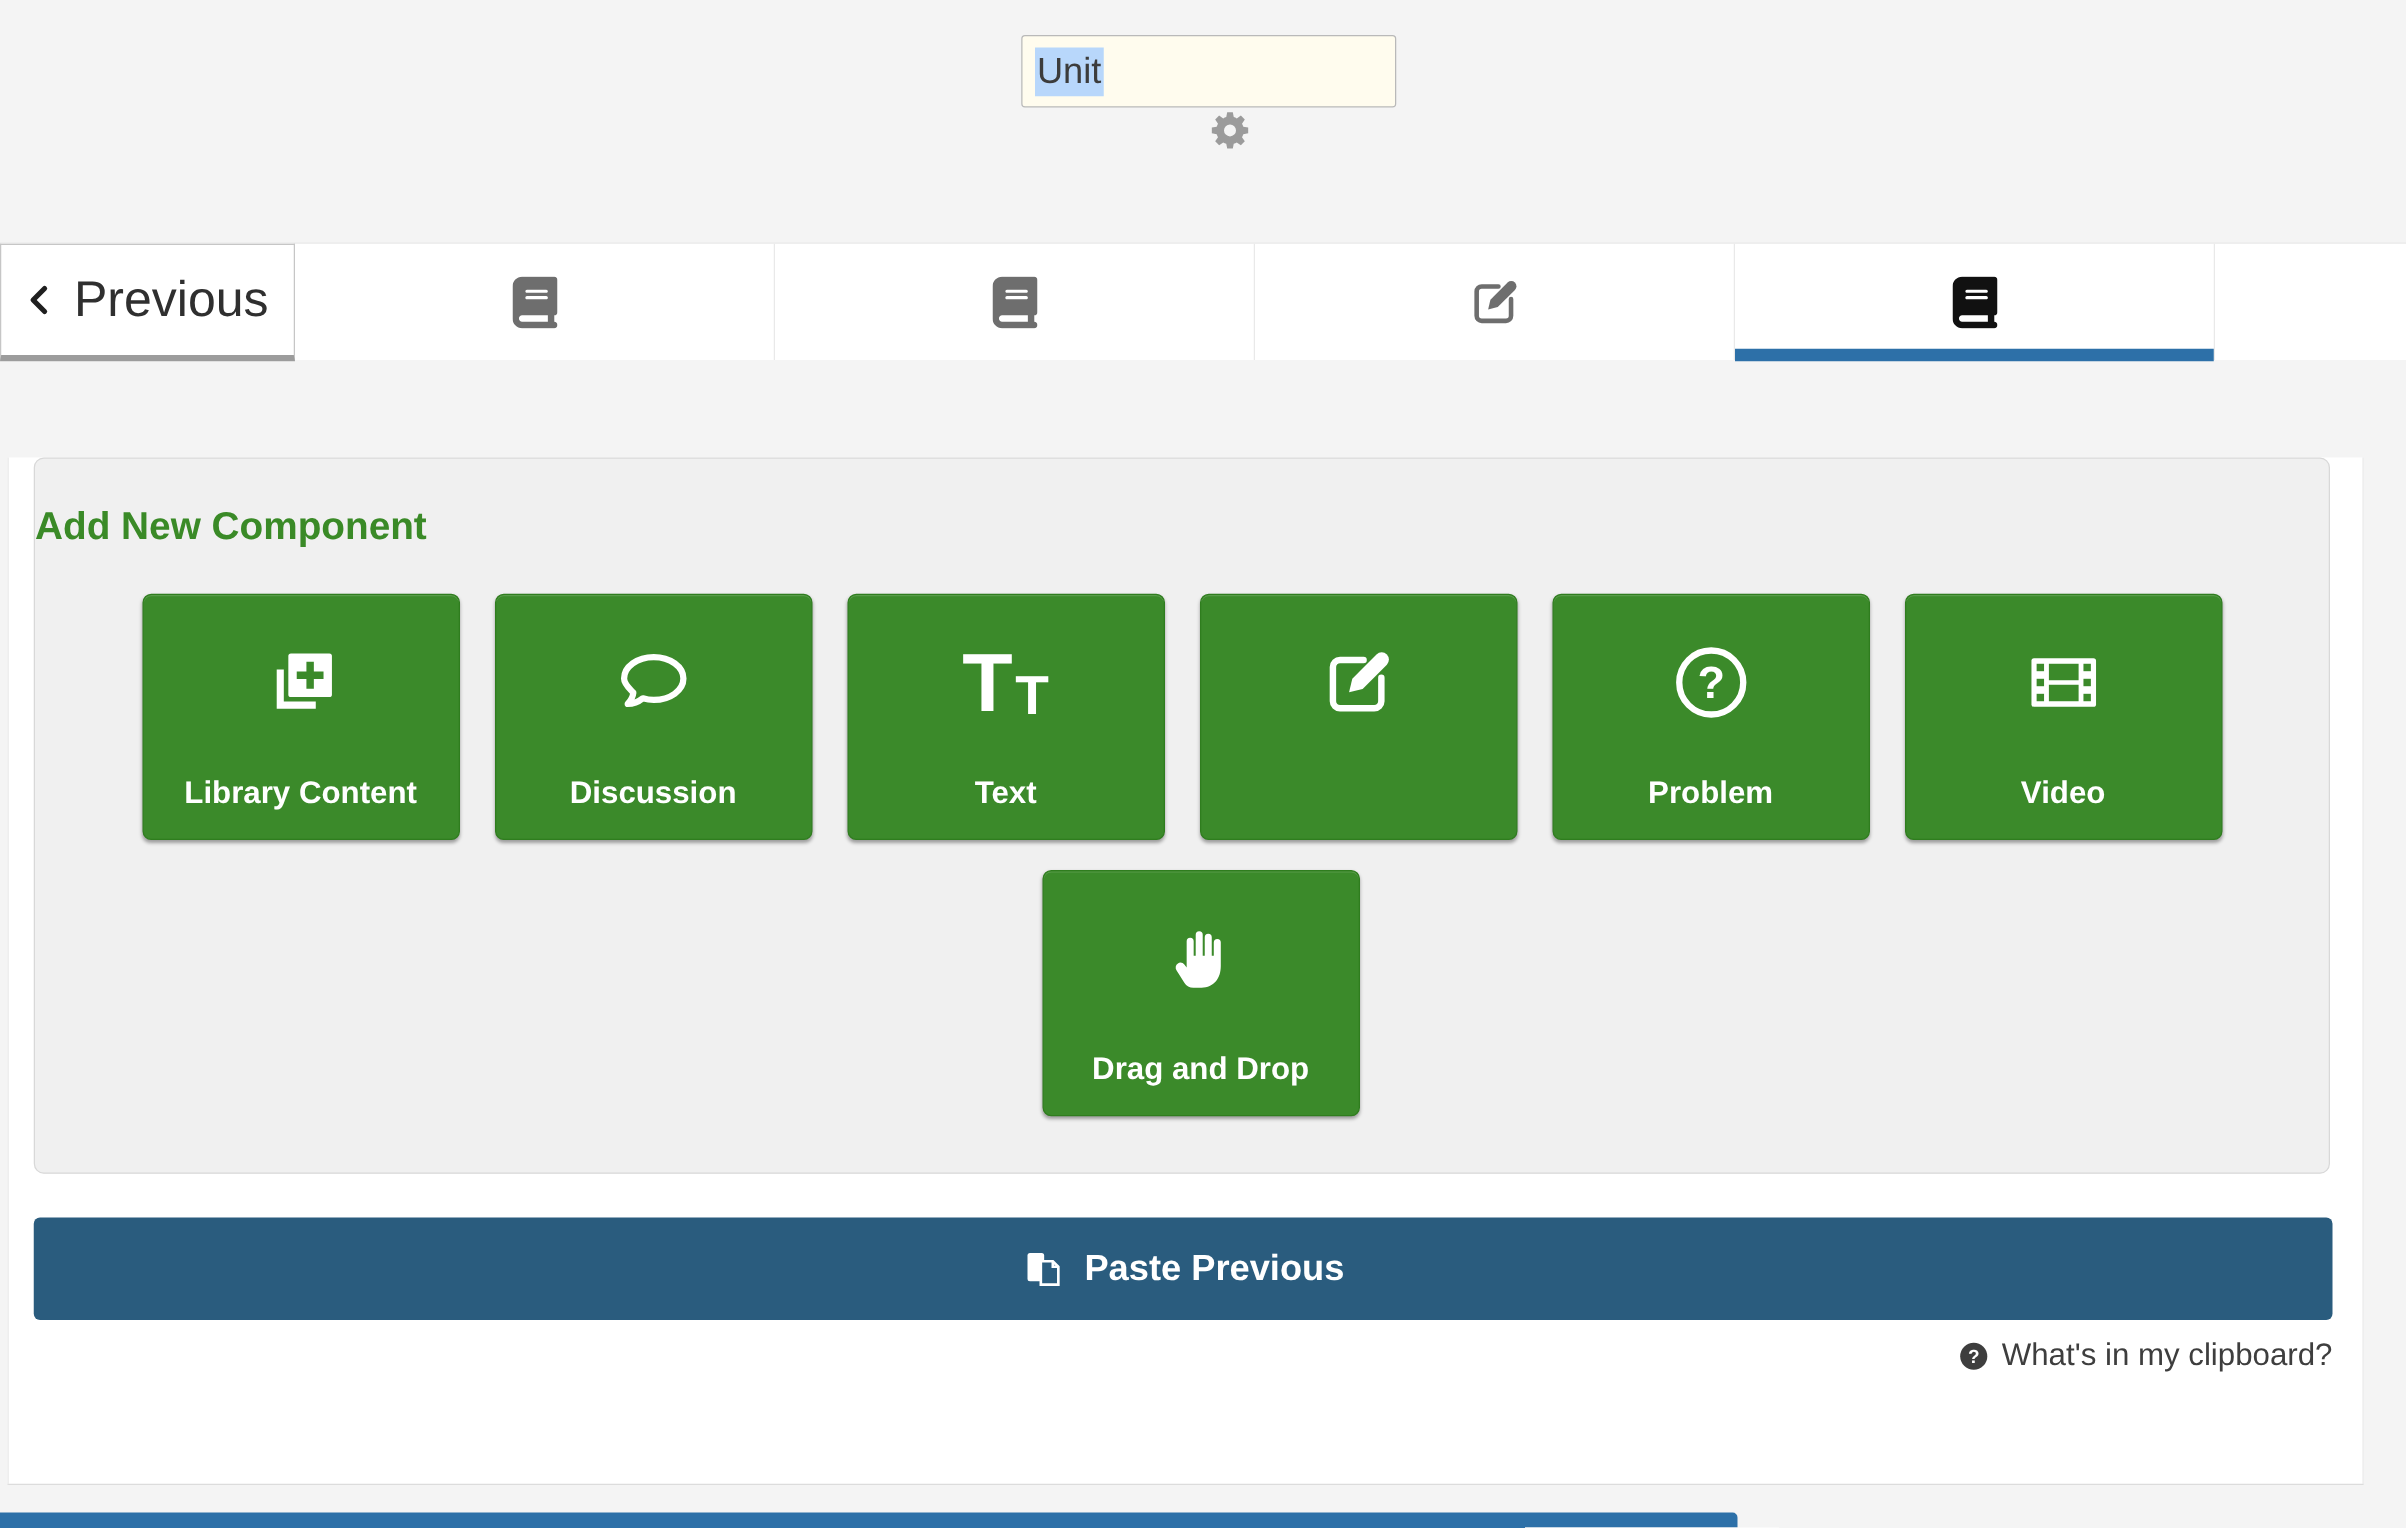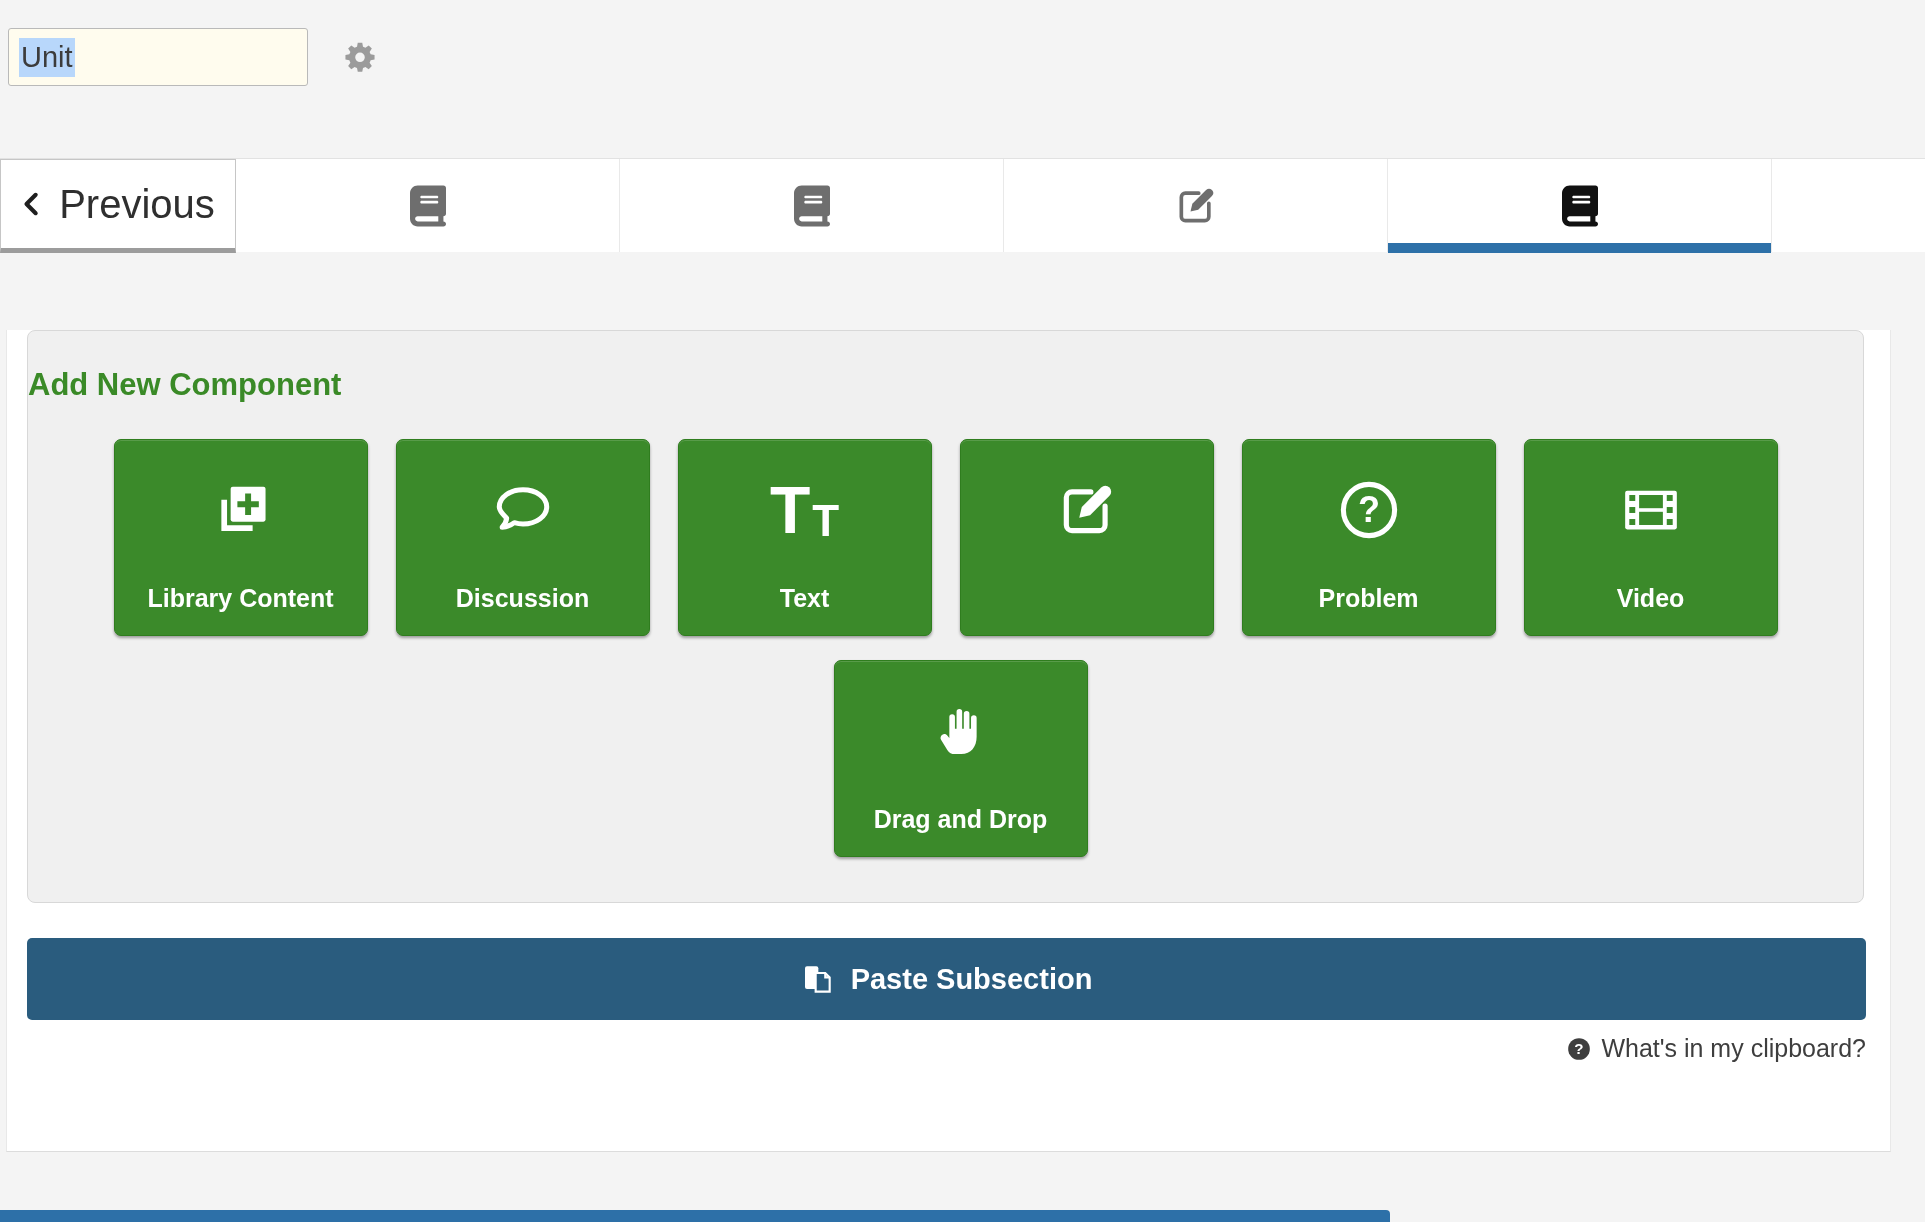--- a/index.html
+++ b/index.html
@@ -10,21 +10,21 @@
   *{box-sizing:border-box;margin:0;padding:0;}
   html,body{width:1925px;height:1222px;overflow:hidden;}
   body{background:var(--page-bg);font-family:"Liberation Sans","DejaVu Sans",sans-serif;color:var(--text-dark);position:relative;}
 
   
   .breadcrumb{margin:26px 0 0 6px;height:42px;display:flex;align-items:center;font-size:30px;color:#4a4a4a;}
   .crumb{display:flex;align-items:center;background:none;border:none;font:inherit;color:inherit;cursor:pointer;}
   .caret{width:0;height:0;border-left:10px solid transparent;border-right:10px solid transparent;border-top:12px solid #4a4a4a;margin-left:16px;display:inline-block;}
   .crumb-sep{margin:0 32px;display:flex;align-items:center;color:#2f2f2f;}
 
-  .unit-row{margin:28px 0 0 8px;display:flex;align-items:center;}
+  .unit-row{margin:28px 0 0 8px;display:flex;align-items:center;flex-direction:column;}
   .unit-input{width:300px;height:58px;background:#fffcee;border:1px solid #b9b9b9;border-radius:3px;font-size:29px;color:#3c3c3c;display:flex;align-items:center;padding-left:10px;cursor:text;}
   .unit-input .sel{background:#b8d7fb;padding:3px 2px;}
   .gear-btn{margin-left:34px;background:none;border:none;cursor:pointer;display:flex;align-items:center;}
 
   
   .tabbar{margin-top:72px;height:94px;display:flex;background:#fff;border-top:1px solid #e2e2e2;position:relative;}
   .prev-btn{width:236px;height:94px;background:#fff;border:1px solid #c6c6c6;border-bottom:5px solid #9c9c9c;display:flex;align-items:center;justify-content:center;gap:16px;font-size:40px;color:#2f2f2f;cursor:pointer;font-family:inherit;}
   .seq-tab{width:384px;height:93px;background:#fff;border:none;border-right:1px solid #e9e9e9;display:flex;align-items:center;justify-content:center;color:#6e6e6e;cursor:pointer;position:relative;}
   .seq-tab.active{color:#111;}
   .seq-tab.active .tab-underline{position:absolute;left:0;right:0;bottom:-1px;height:10px;background:var(--underline);}
@@ -207,21 +207,21 @@
   </section>
 
   <button class="paste-btn">
     <span>
       <svg width="32" height="32" viewBox="0 0 24 24">
           <rect x="3" y="2.5" width="10" height="17" rx="1.5" fill="#fff"></rect>
           <path d="M11 7.5h7.2l3.3 3.3v10.7H11z" fill="#2a5c7e" stroke="#fff" stroke-width="1.6"></path>
           <path d="M18.2 7.5v3.3h3.3" fill="none" stroke="#fff" stroke-width="1.6"></path>
         </svg>
     </span>
-    <span>Paste Subsection</span>
+    <span>Paste Previous</span>
   </button>
 
   <div class="clip-row">
     <a class="clip-link">
       <span>
         <svg width="26" height="26" viewBox="0 0 24 24">
             <circle cx="12" cy="12" r="10" fill="#3e3e3e"></circle>
             <text x="12" y="16.8" text-anchor="middle" font-size="14" font-weight="bold" fill="#fff" font-family="Liberation Sans, DejaVu Sans, sans-serif">?</text>
           </svg>
       </span>

